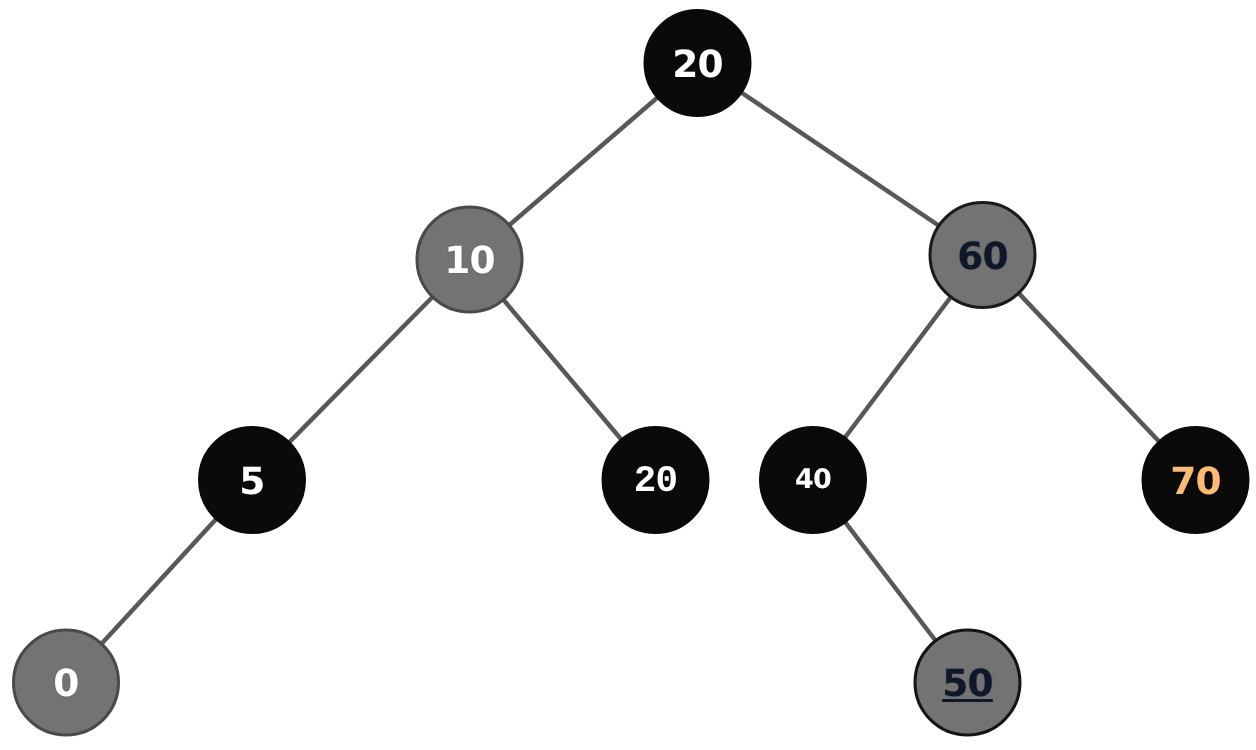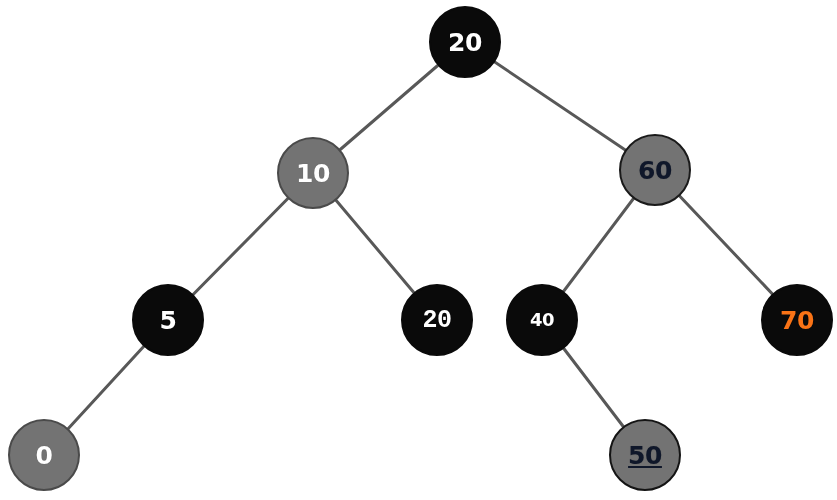--- a/index.html
+++ b/index.html
@@ -73,21 +73,21 @@
       </div>
       <div class="node" style="left: 132px; top: 284px; width: 72px; height: 72px; background: rgb(10, 10, 10); border: 2px solid rgb(10, 10, 10); font-size: 25px; color: rgb(255, 255, 255);">
         <span class="node-label">5</span>
       </div>
       <div class="node" style="left: 401px; top: 284px; width: 72px; height: 72px; background: rgb(10, 10, 10); border: 2px solid rgb(10, 10, 10); font-size: 25px; color: rgb(255, 255, 255); font-family: Liberation Mono, monospace;">
         <span class="node-label">20</span>
       </div>
       <div class="node" style="left: 506px; top: 284px; width: 72px; height: 72px; background: rgb(10, 10, 10); border: 2px solid rgb(10, 10, 10); font-size: 18px; color: rgb(255, 255, 255);">
         <span class="node-label">40</span>
       </div>
-      <div class="node" style="left: 761px; top: 284px; width: 72px; height: 72px; background: rgb(10, 10, 10); border: 2px solid rgb(10, 10, 10); font-size: 25px; color: #f97316;">
+      <div class="node" style="left: 761px; top: 284px; width: 72px; height: 72px; background: rgb(10, 10, 10); border: 2px solid rgb(10, 10, 10); font-size: 25px; color: #fdba74;">
         <span class="node-label">70</span>
       </div>
       <div class="node" style="left: 8px; top: 419px; width: 72px; height: 72px; background: rgb(115, 115, 115); border: 2px solid rgb(74, 74, 74); font-size: 25px; color: rgb(255, 255, 255);">
         <span class="node-label">0</span>
       </div>
       <div class="node" style="left: 609px; top: 419px; width: 72px; height: 72px; background: rgb(115, 115, 115); border: 2px solid rgb(20, 20, 20); font-size: 25px; color: #0f172a; text-decoration: underline;">
         <span class="node-label">50</span>
       </div>
     </div>
 </div>

